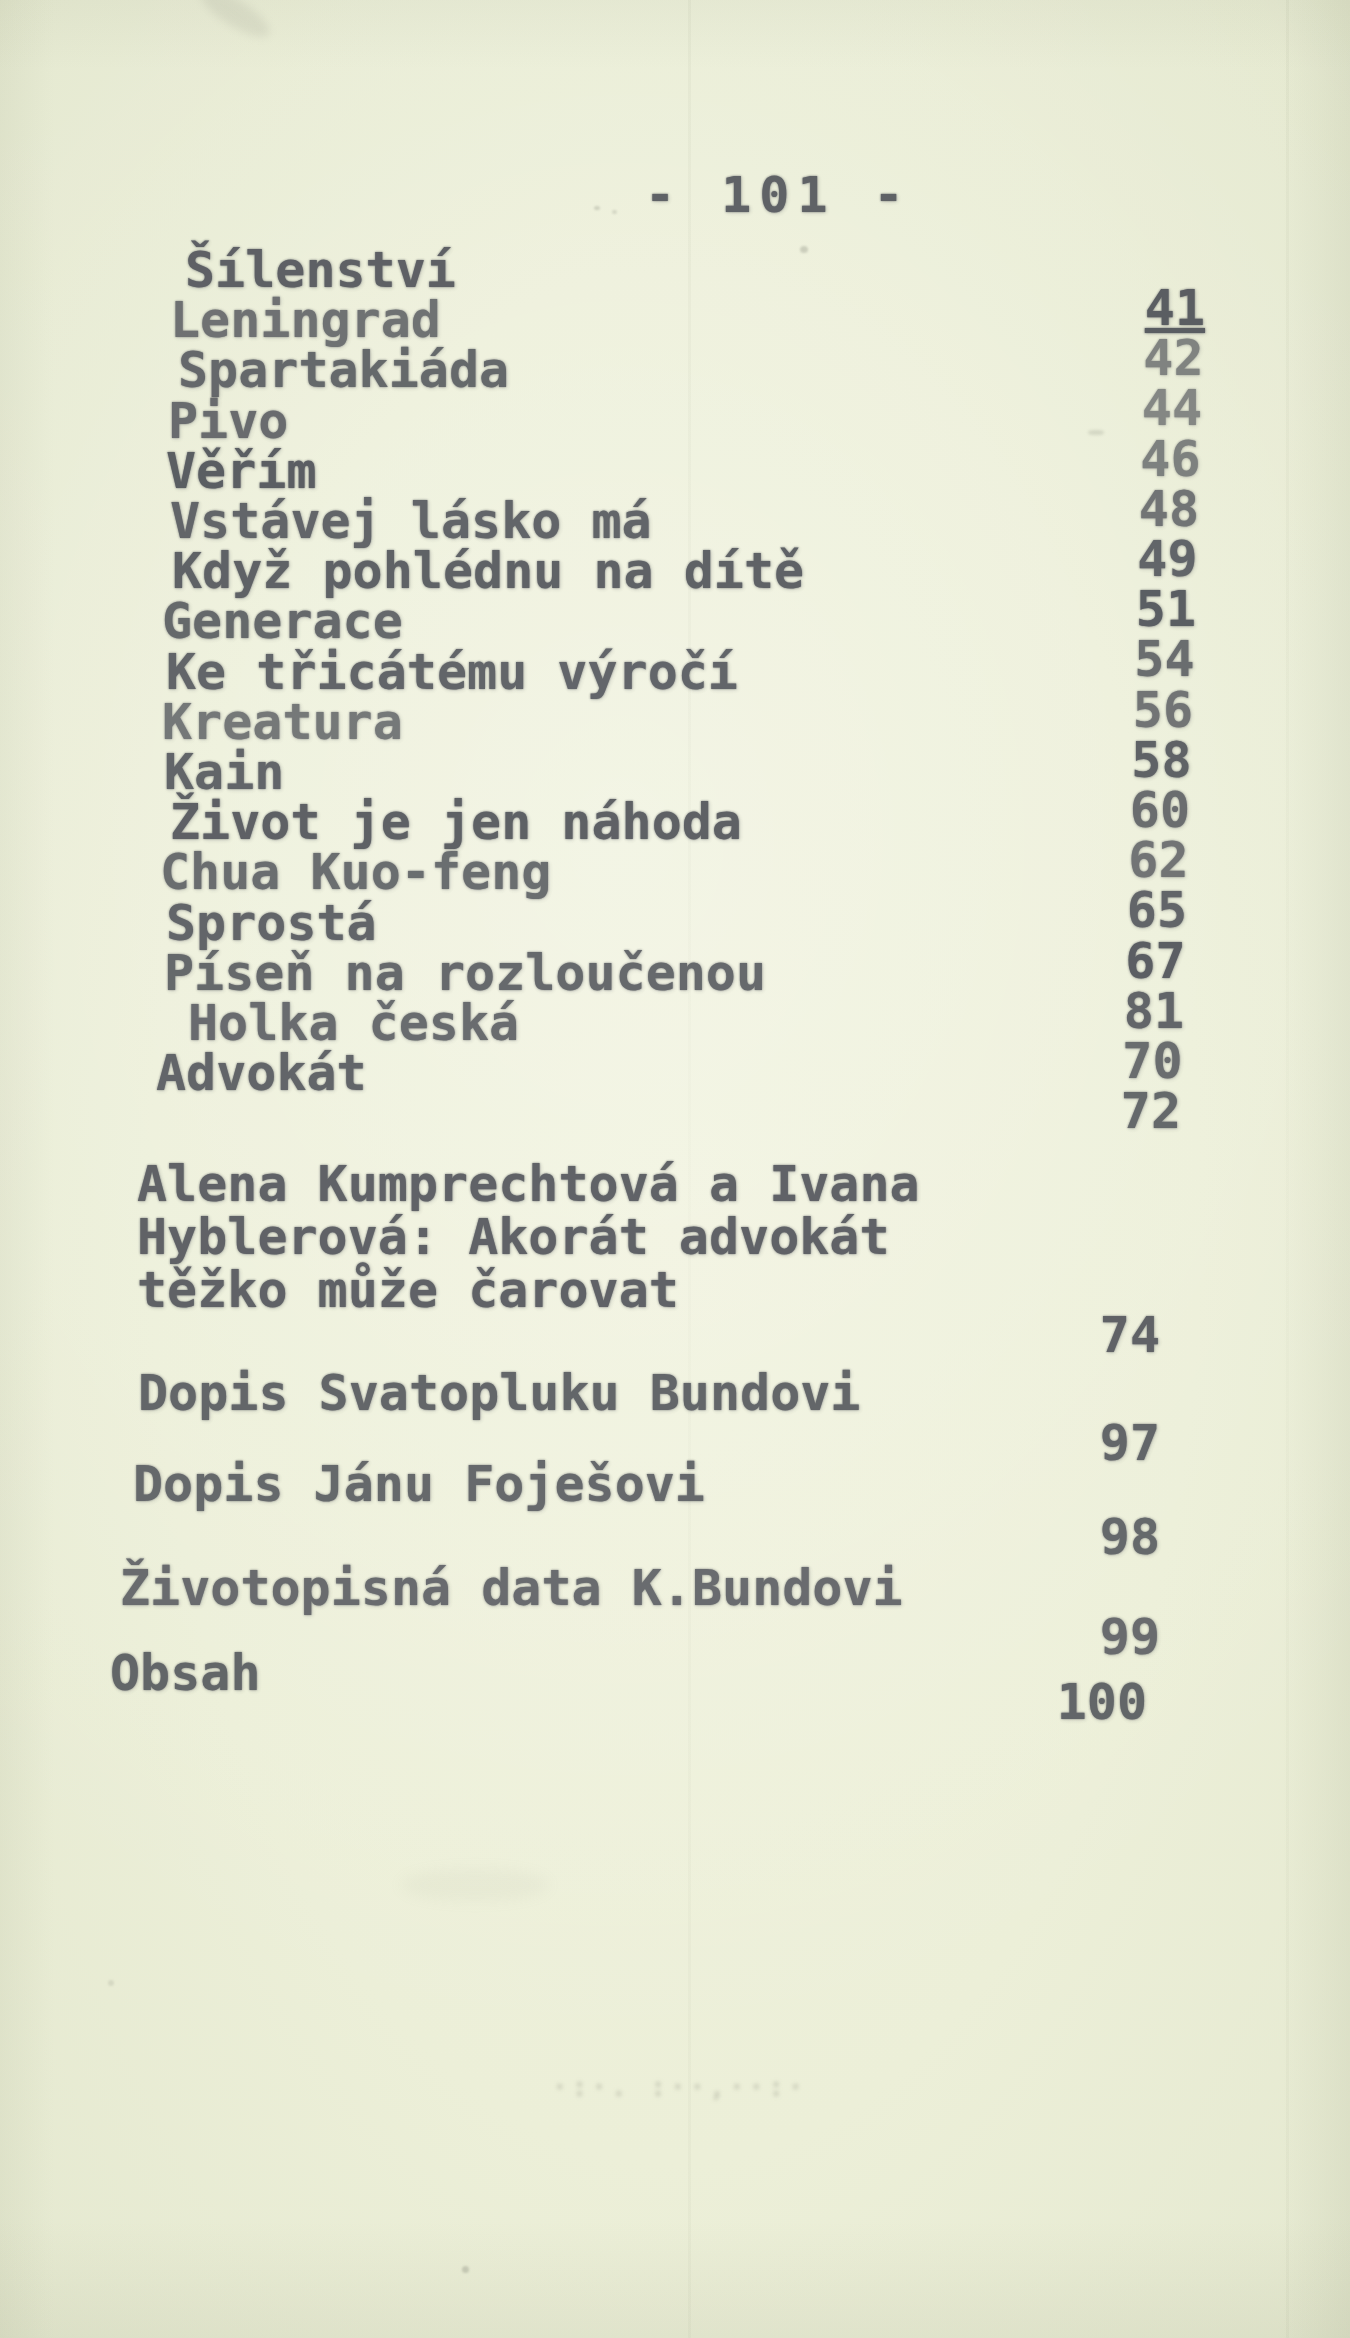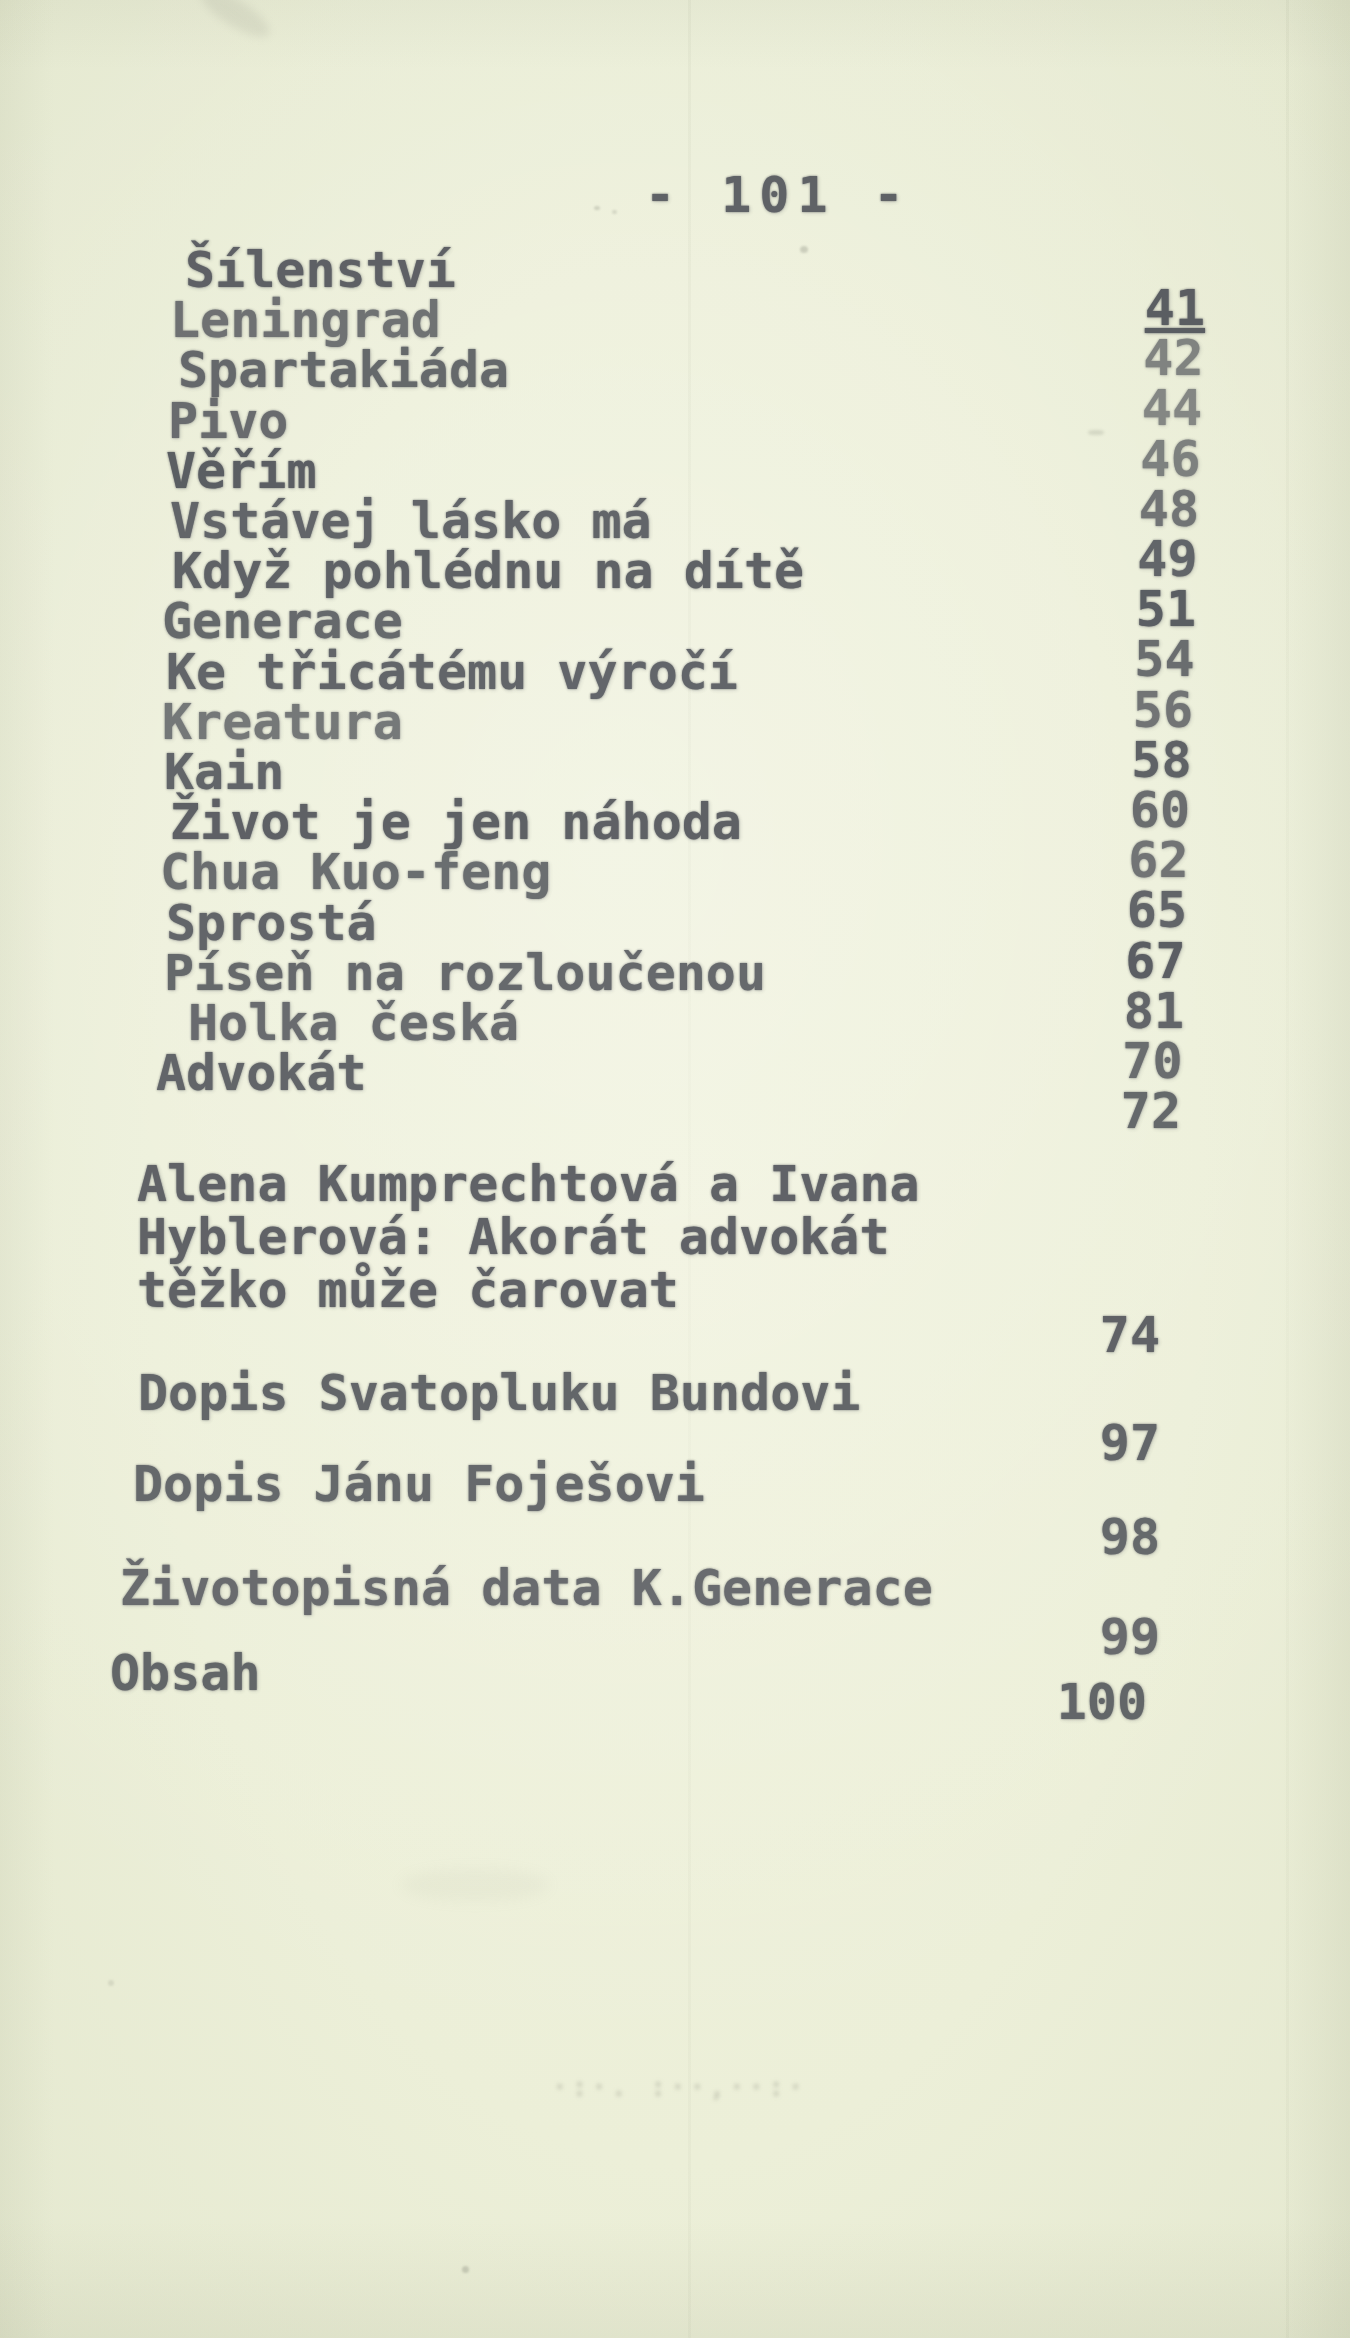--- a/index.html
+++ b/index.html
@@ -150,21 +150,21 @@
       </div>
       <div class="sec" style="top: 1122px; opacity: 0.9;">
         <div class="line" style="margin-left: -12px;">Dopis Svatopluku Bundovi</div>
         <span class="n" style="right: 65px; top: 51px;">97</span>
       </div>
       <div class="sec" style="top: 1213px; opacity: 0.88;">
         <div class="line" style="margin-left: -17px;">Dopis Jánu Foješovi</div>
         <span class="n" style="right: 65px; top: 54px;">98</span>
       </div>
       <div class="sec" style="top: 1317px; opacity: 0.86;">
-        <div class="line" style="margin-left: -30px;">Životopisná data K.Generace</div>
+        <div class="line" style="margin-left: -30px;">Životopisná data K.Bundovi</div>
         <span class="n" style="right: 65px; top: 50px;">99</span>
       </div>
       <div class="sec" style="top: 1402px; opacity: 0.9;">
         <div class="line" style="margin-left: -40px;">Obsah</div>
         <span class="n" style="right: 78px; top: 30px;">100</span>
       </div>
     </div>
 </div>
 
 </body></html>

